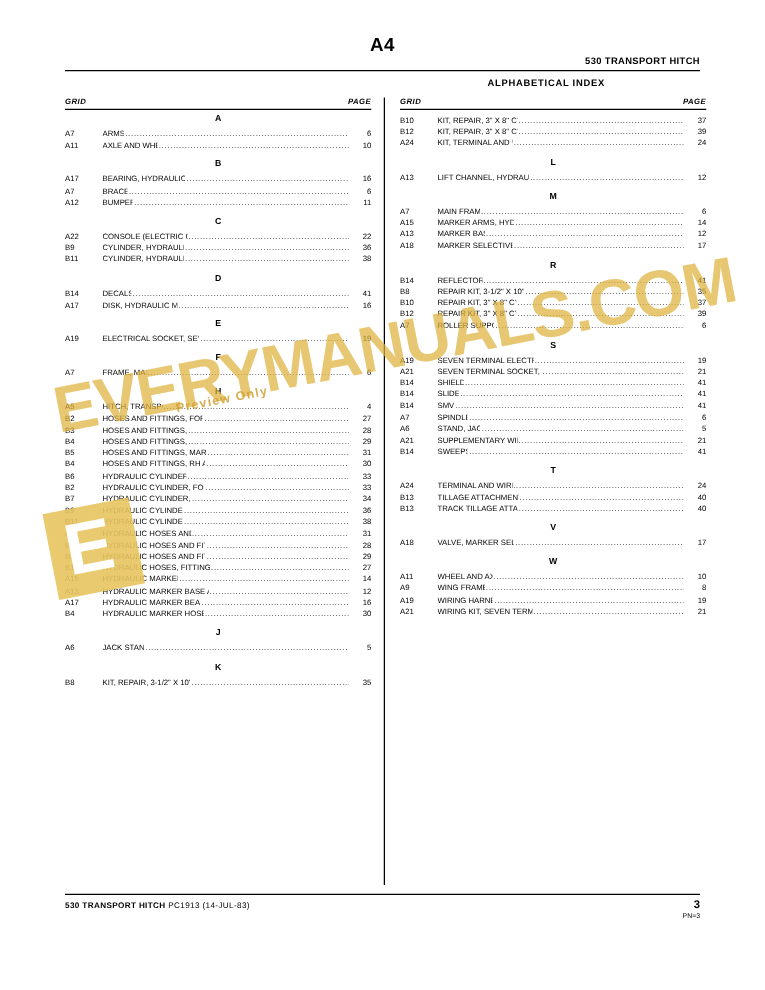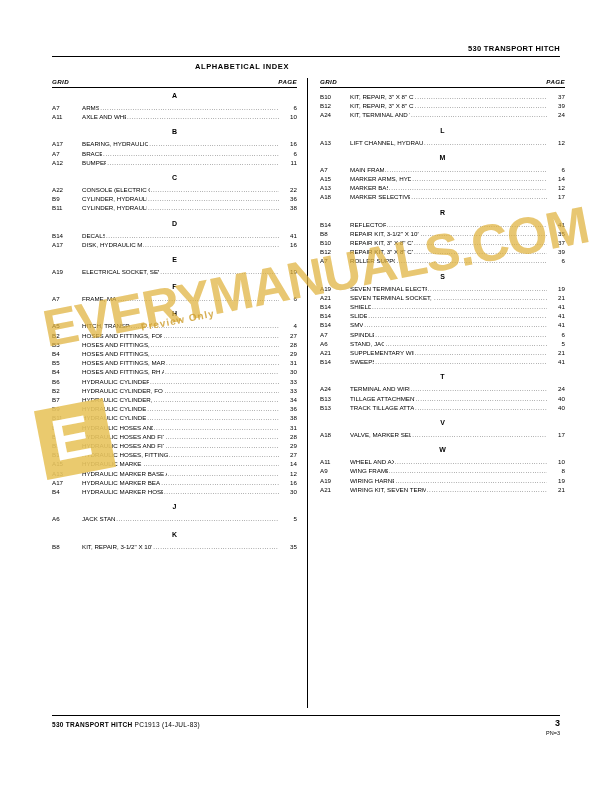--- a/index.html
+++ b/index.html
@@ -47,21 +47,21 @@
     top: 56px;
     left: 52px;
     width: 508px;
     border-top: 1.2px solid #000;
   }
   .index-title {
     position: absolute;
     top: 62px;
     left: 0;
     width: 484px;
-    text-align: center;
+    text-align: right;
     font-size: 7.5px;
     font-weight: bold;
     letter-spacing: 0.6px;
   }
 
   
   .col {
     position: absolute;
     top: 78px;
     width: 245px;
@@ -217,20 +217,21 @@
     color: #ffffff;
     transform: rotate(-11deg);
     line-height: 60px;
   }
 </style>
 </head>
 <body>
 
 <div class="page">
 
+  <div class="page-code">A4</div>
   <div class="hdr-right">530 TRANSPORT HITCH</div>
   <div class="hdr-rule"></div>
   <div class="index-title">ALPHABETICAL INDEX</div>
 
   <div class="col-divider"></div>
 
   <div class="col col-left">
     <div class="colhdr">
       <span>GRID</span>
       <span>PAGE</span>

